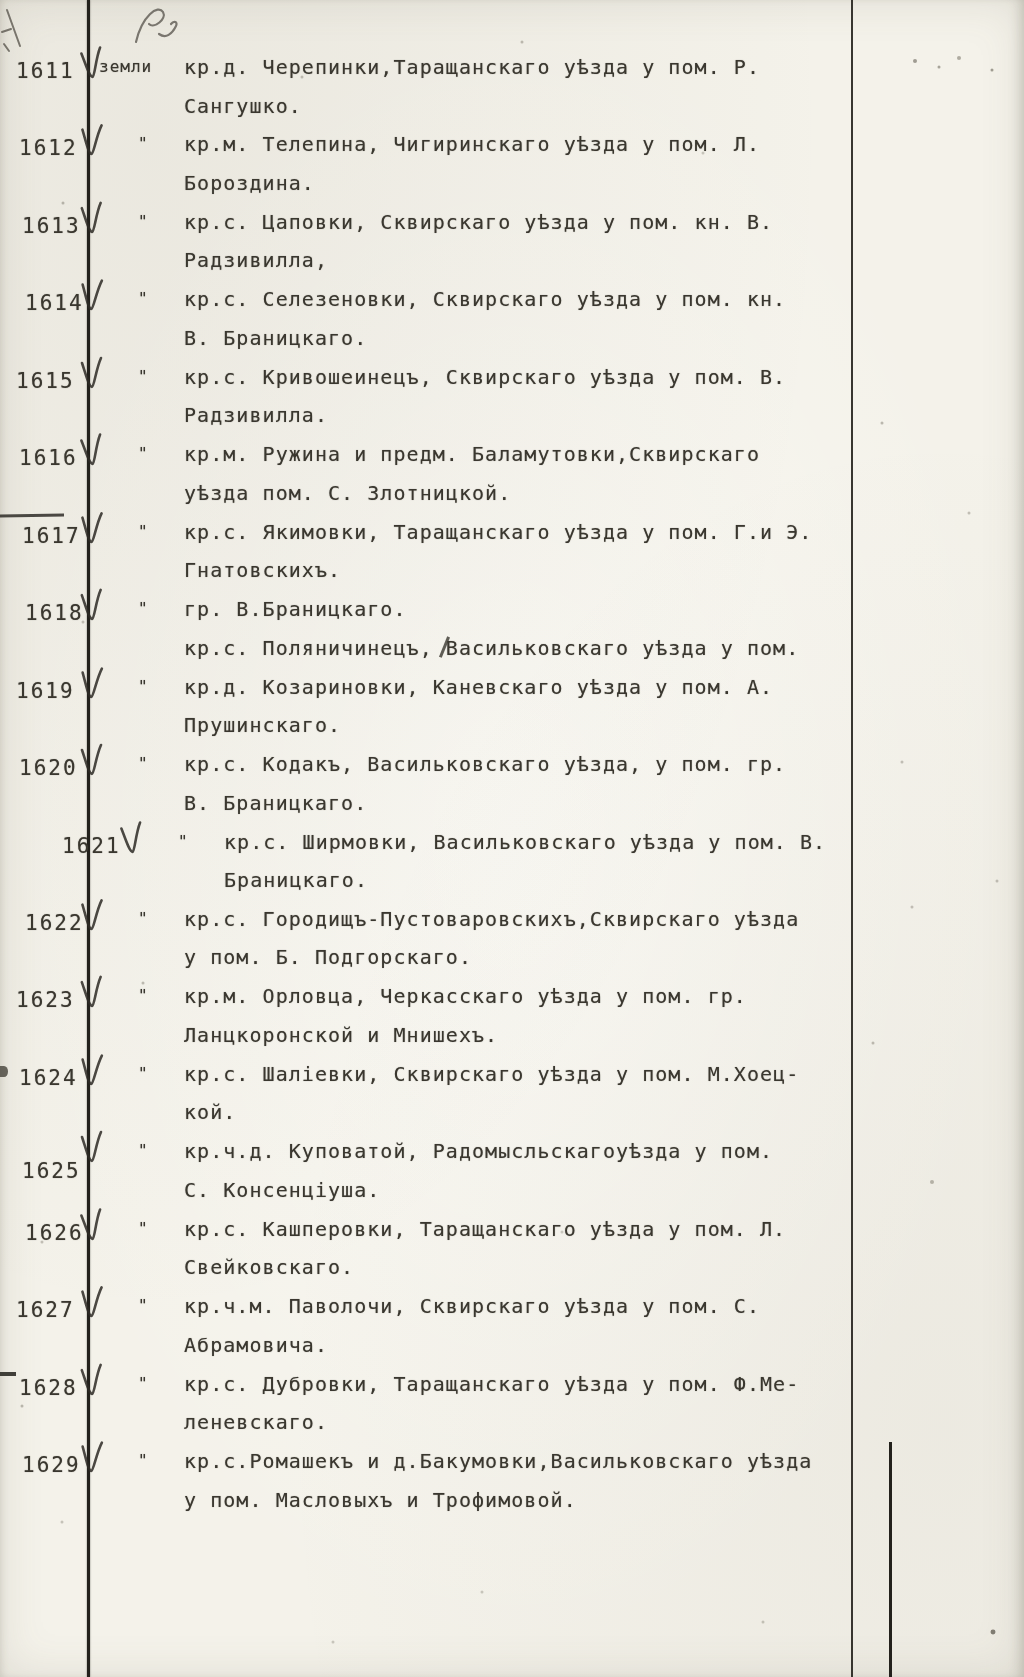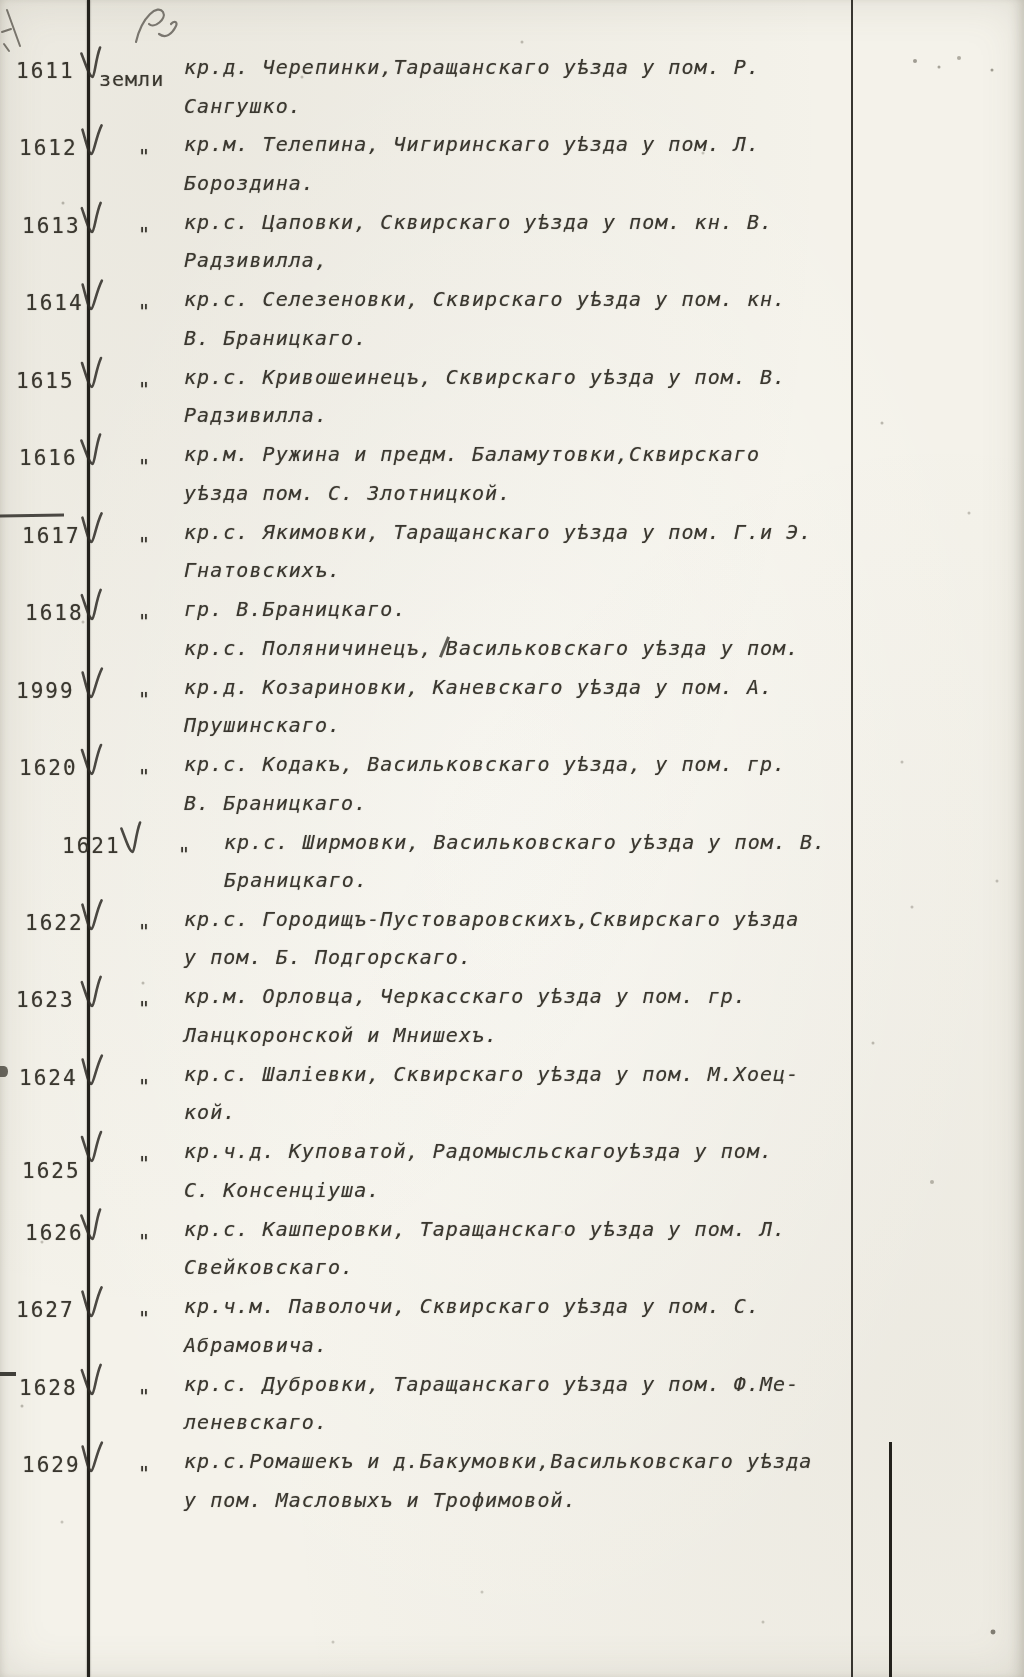--- a/index.html
+++ b/index.html
@@ -32,28 +32,28 @@
   .entry { position: absolute; left: 0; width: 1024px; height: 80px; }
 
   .num {
     position: absolute; top: 4px;
     font-size: 21px; letter-spacing: 2px;
     line-height: 38px;
   }
 
   .check { position: absolute; left: 78px; top: -3px; opacity: .85; }
 
-  .ditto { position: absolute; left: 138px; top: 12px; font-size: 20px; line-height: 38px; }
+  .ditto { position: absolute; left: 138px; top: 0; font-size: 16px; line-height: 38px; }
   .ditto.word { left: 99px; letter-spacing: 1px; }
 
   .text {
     position: absolute; left: 184px; top: 0; width: 720px;
     font-size: 20px; letter-spacing: 1.05px;
   }
-  .line { display: block; height: 38.5px; line-height: 38.5px; white-space: nowrap; font-style: italic; }
+  .line { display: block; height: 38.5px; line-height: 38.5px; white-space: nowrap; }
 
   
   .squiggle { position: absolute; left: 126px; top: 2px; opacity: .75; }
   .corner-marks { position: absolute; left: 0; top: 4px; opacity: .7; }
   .dash-1617 { position: absolute; left: 0; top: 514px; width: 64px; height: 3px;
                background: #2e2c27; transform: rotate(-1deg); opacity: .85; }
   .dash-1628 { position: absolute; left: 0; top: 1372px; width: 16px; height: 4px;
                background: #2e2c27; opacity: .9; }
   .blob-1624 { position: absolute; left: 0; top: 1066px; width: 8px; height: 11px;
                background: #45423a; border-radius: 0 60% 60% 0; opacity: .8; }
@@ -197,21 +197,21 @@
     <svg class="check" width="26" height="40" viewBox="0 0 26 40" style="transform: rotate(-1deg);">
       <path d="M4 8 C8 20 11 32 14 32 C16 32 18 14 23 3" fill="none" stroke="#2e2b26" stroke-width="2.6" stroke-linecap="round"></path>
     </svg>
     <span class="ditto">"</span>
     <span class="text">
       <span class="line l2">гр. В.Браницкаго.</span>
       <span class="line l1">кр.с. Поляничинецъ, Васильковскаго уѣзда у пом.</span>
     </span>
   </div>
       <div class="entry" style="top: 667.6px;">
-    <span class="num" style="left: 16px;">1999</span>
+    <span class="num" style="left: 16px;">1619</span>
     <svg class="check" width="26" height="40" viewBox="0 0 26 40" style="transform: rotate(3deg);">
       <path d="M4 8 C8 20 11 32 14 32 C16 32 18 14 23 3" fill="none" stroke="#2e2b26" stroke-width="2.6" stroke-linecap="round"></path>
     </svg>
     <span class="ditto">"</span>
     <span class="text">
       <span class="line l1">кр.д. Козариновки, Каневскаго уѣзда у пом. А.</span>
       <span class="line l2">Прушинскаго.</span>
     </span>
   </div>
       <div class="entry" style="top: 745.05px;">

